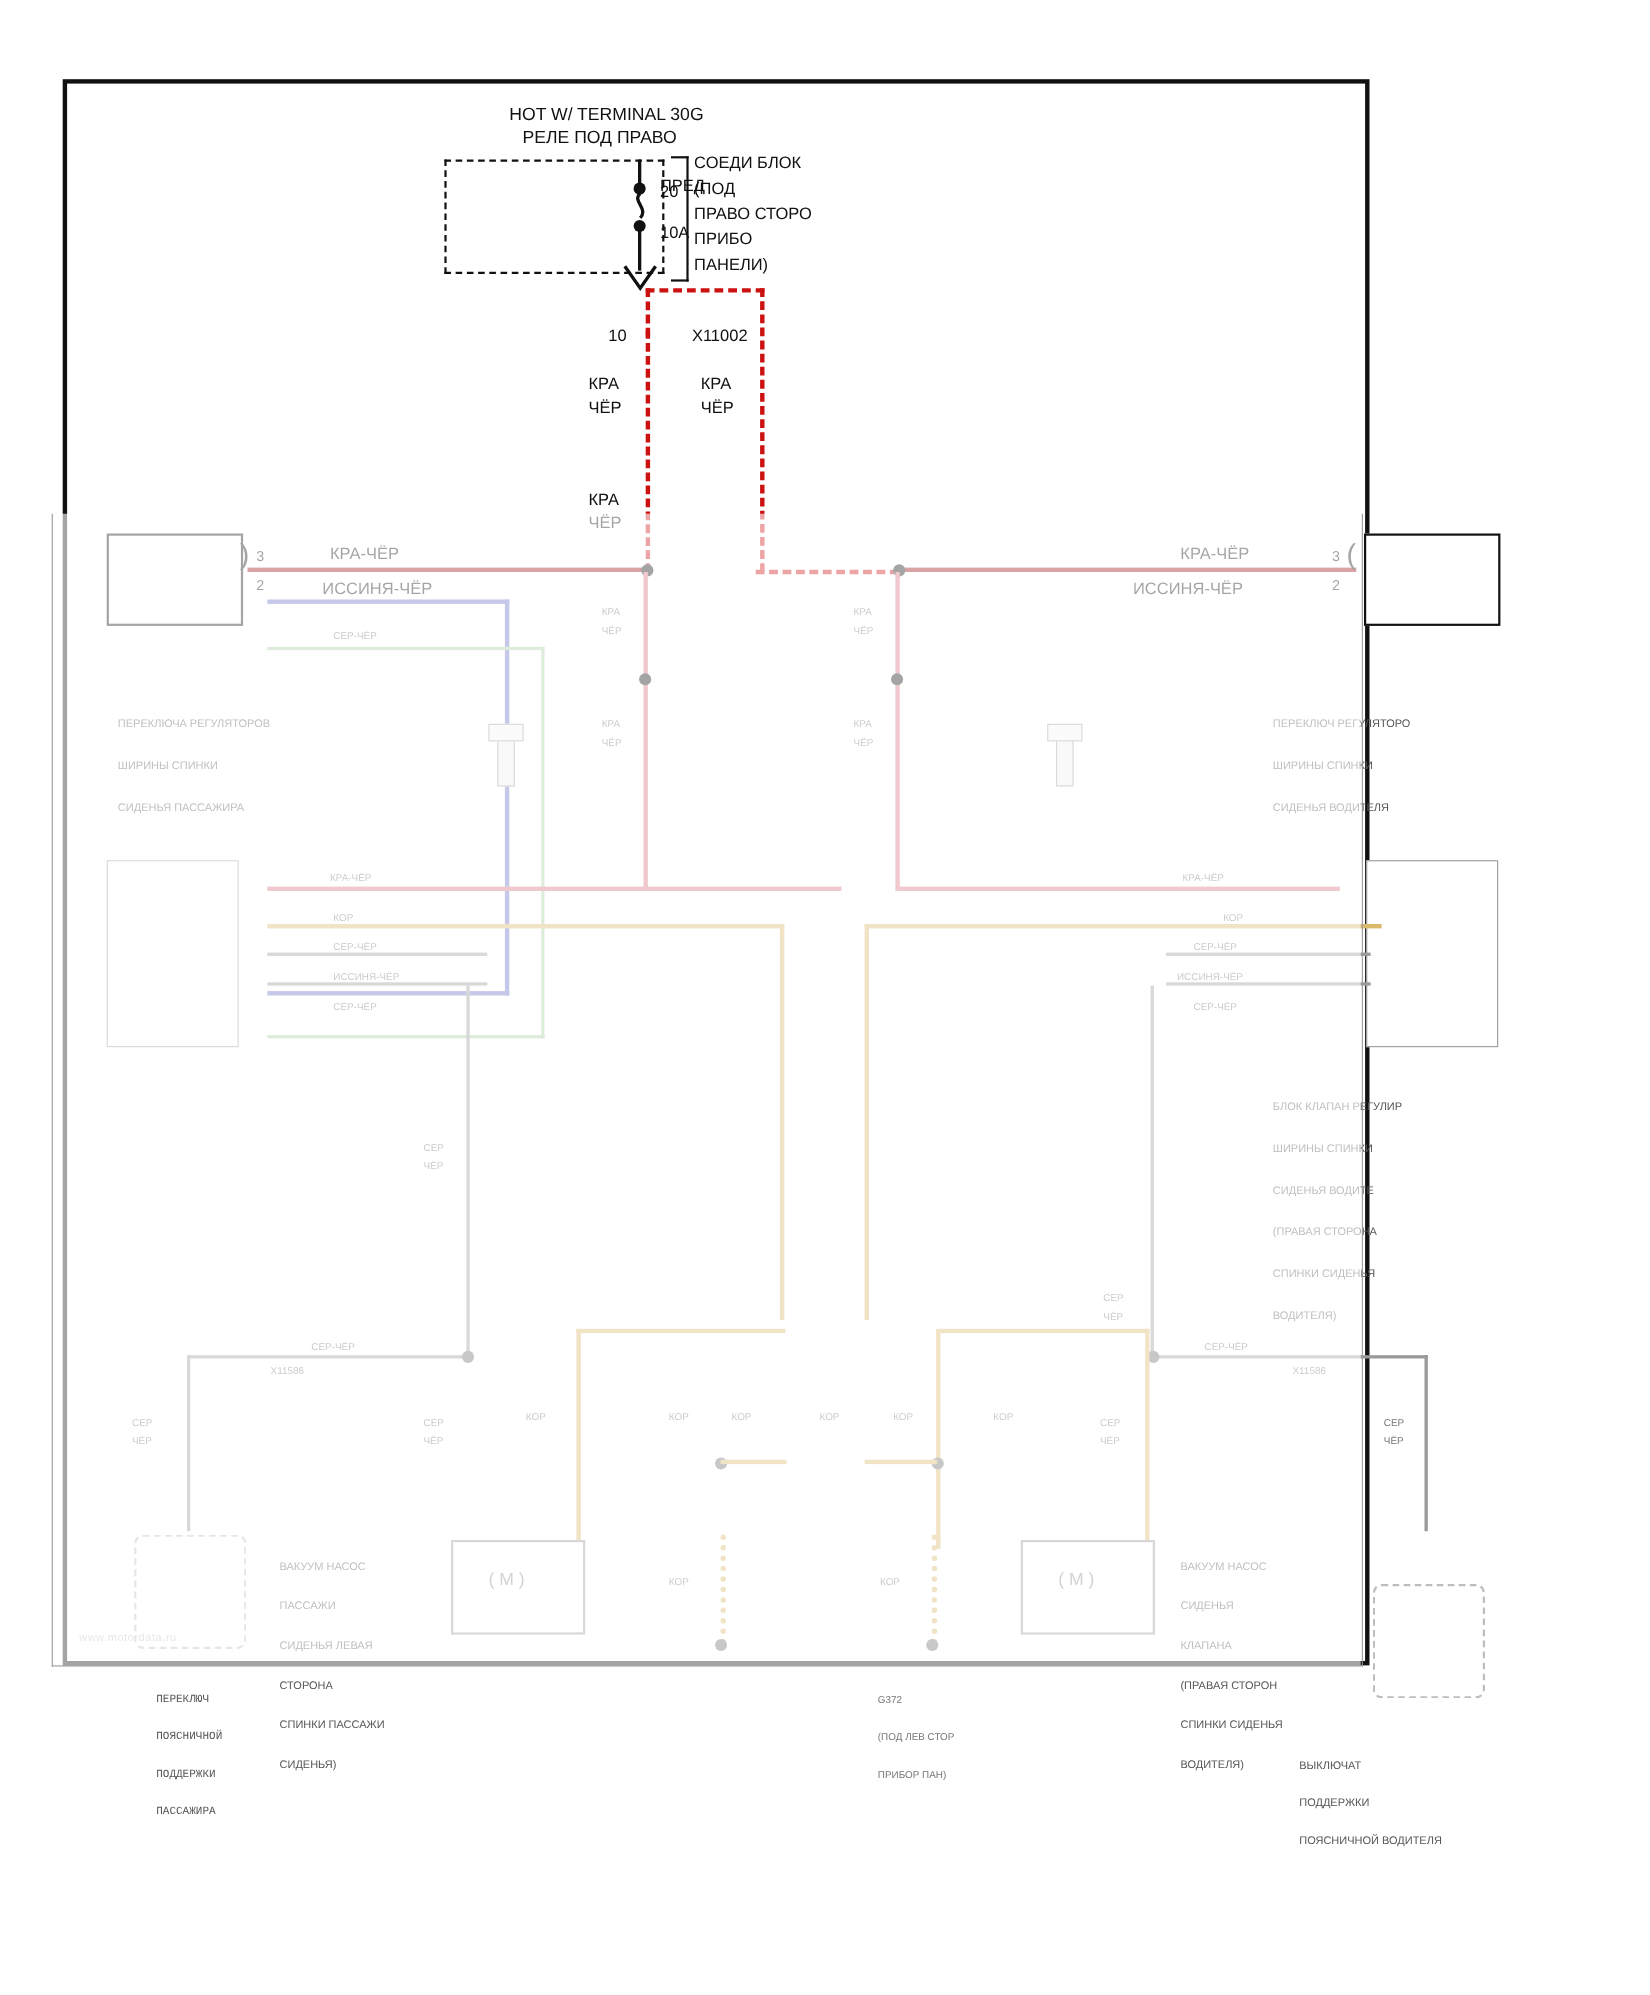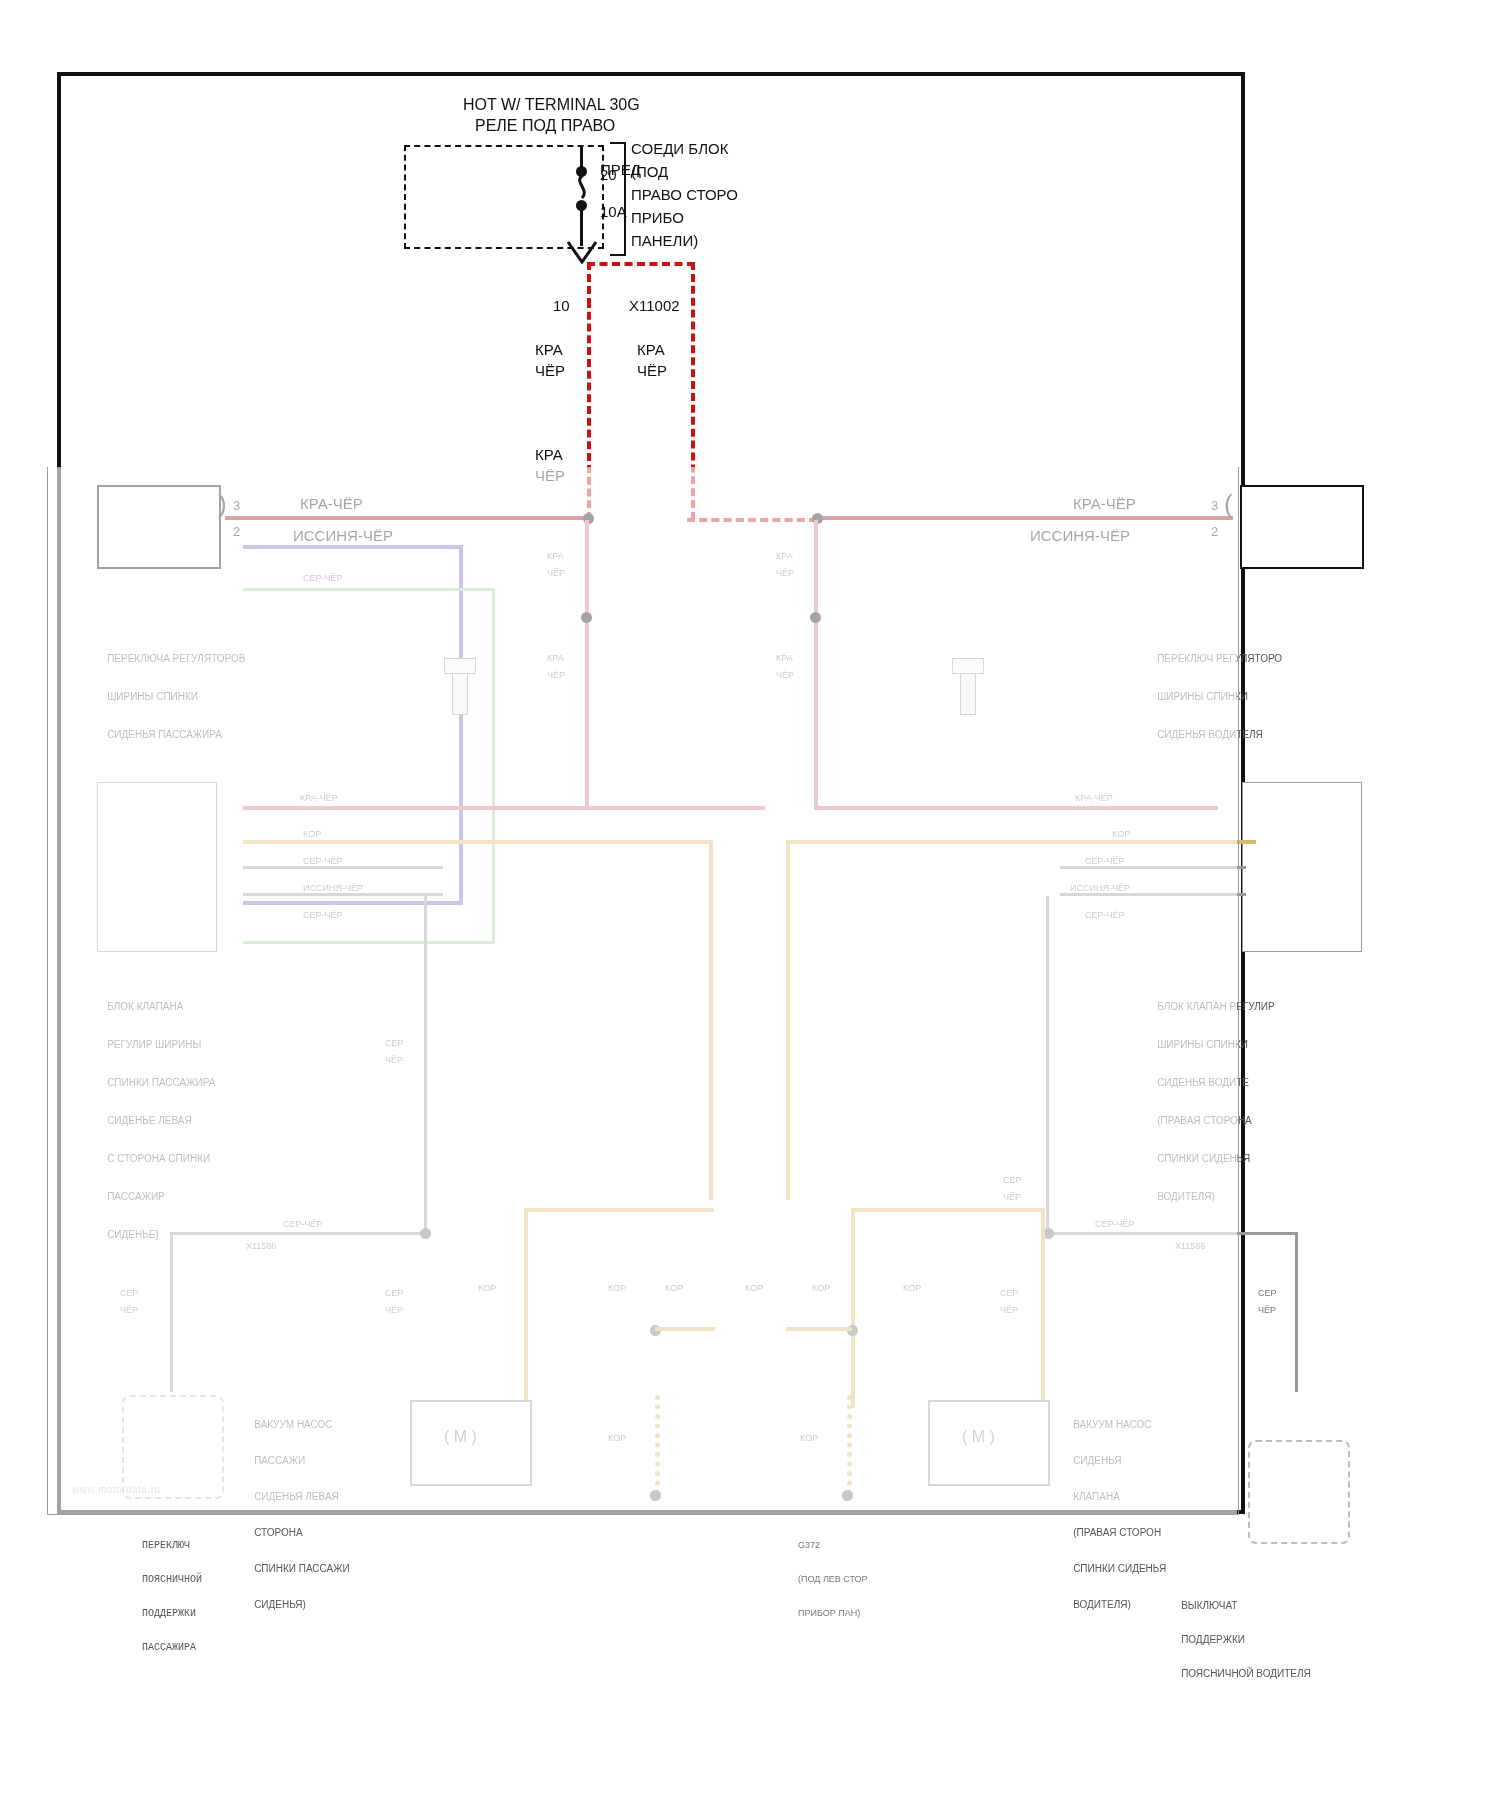--- a/index.html
+++ b/index.html
@@ -178,29 +178,20 @@
   <div class="t tiny" style="left:303px;top:826px;">КОР</div>
   <div class="t tiny" style="left:303px;top:853px;">СЕР-ЧЁР</div>
   <div class="t tiny" style="left:303px;top:880px;">ИССИНЯ-ЧЁР</div>
   <div class="t tiny" style="left:303px;top:907px;">СЕР-ЧЁР</div>
 
   <div class="t tiny" style="left:1112px;top:826px;">КОР</div>
   <div class="t tiny" style="left:1085px;top:853px;">СЕР-ЧЁР</div>
   <div class="t tiny" style="left:1070px;top:880px;">ИССИНЯ-ЧЁР</div>
   <div class="t tiny" style="left:1085px;top:907px;">СЕР-ЧЁР</div>
 
-  <div class="t xs" style="left:96px;top:978px;line-height:19px;">
-    <span>БЛОК КЛАПАНА</span><br>
-    <span>РЕГУЛИР ШИРИНЫ</span><br>
-    <span>СПИНКИ ПАССАЖИРА</span><br>
-    <span>СИДЕНЬЕ ЛЕВАЯ</span><br>
-    <span>С СТОРОНА СПИНКИ</span><br>
-    <span>ПАССАЖИР</span><br>
-    <span>СИДЕНЬЕ)</span>
-  </div>
 
   <div class="t xs" style="left:1146px;top:978px;line-height:19px;">
     <span>БЛОК КЛАПАН РЕГУЛИР</span><br>
     <span>ШИРИНЫ СПИНКИ</span><br>
     <span>СИДЕНЬЯ ВОДИТЕ</span><br>
     <span>(ПРАВАЯ СТОРОНА</span><br>
     <span>СПИНКИ СИДЕНЬЯ</span><br>
     <span>ВОДИТЕЛЯ)</span>
   </div>
 

